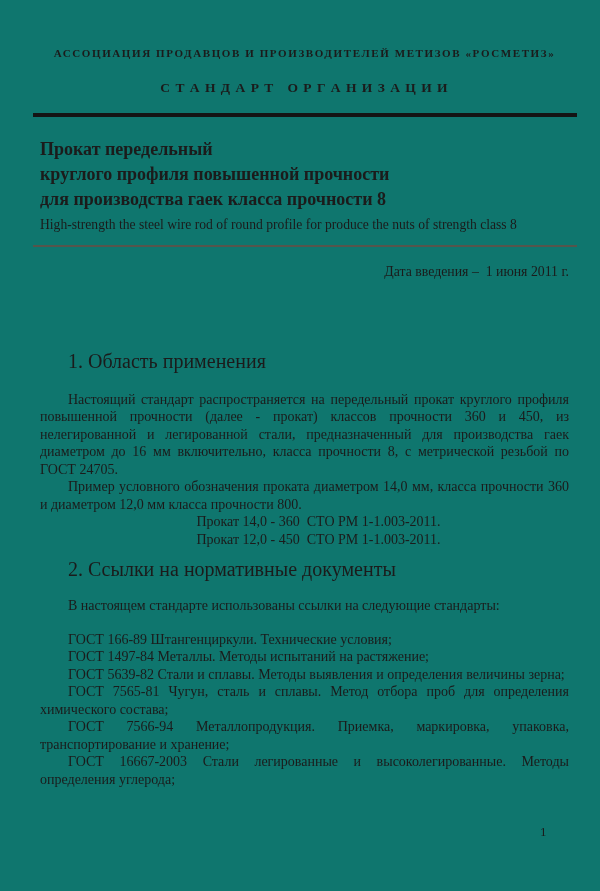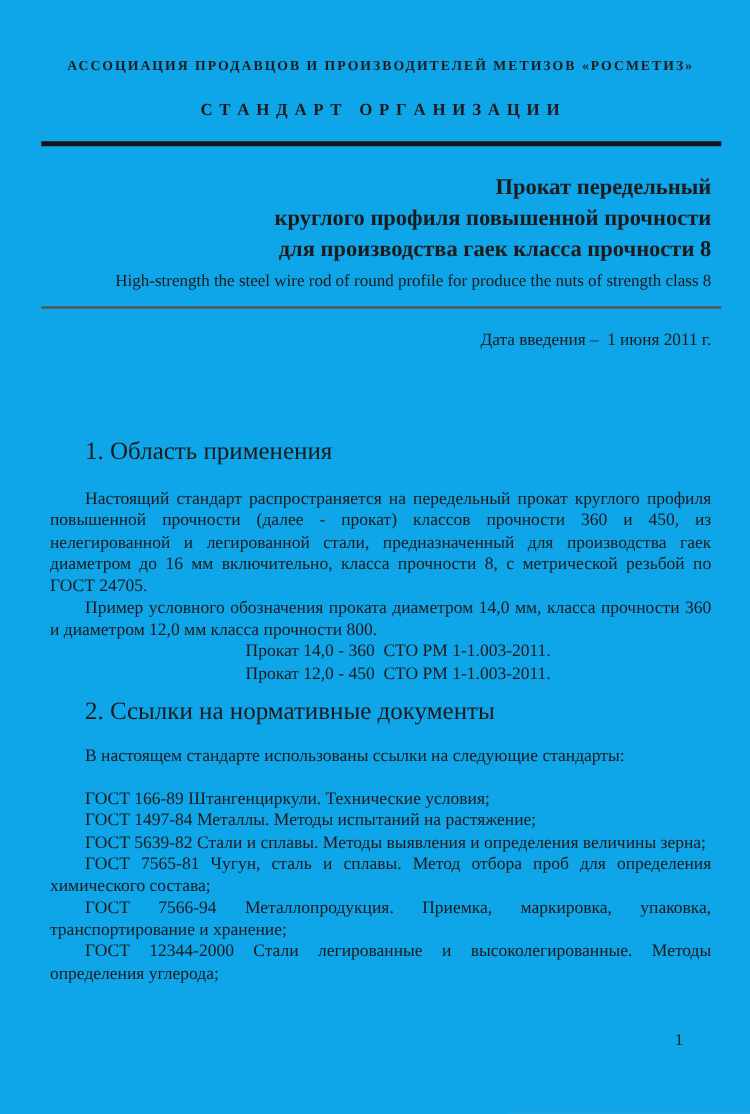--- a/index.html
+++ b/index.html
@@ -5,21 +5,21 @@
   html, body { margin: 0; padding: 0; }
   body {
     width: 600px;
     background: #9a9a92;
     font-family: "Liberation Serif", "DejaVu Serif", serif;
   }
   .page {
     position: relative;
     width: 600px;
     height: 891px;
-    background: #0ea5e9;
+    background: #0f766e;
     color: #1b1b1b;
     overflow: hidden;
   }
   .content {
     position: absolute;
     left: 40px;
     right: 31px;
     top: 0;
   }
   .org-line {
@@ -45,28 +45,28 @@
     background: #141414;
     margin: 16px -8px 0 -7px;
   }
   .rule.thin {
     height: 2px;
     background: #55554c;
     margin: 12px -8px 0 -7px;
   }
   .title-block {
     margin-top: 20px;
-    text-align: right;
+    text-align: left;
     font-weight: bold;
     font-size: 18px;
     line-height: 25px;
   }
   .subtitle-en {
     margin-top: 4px;
-    text-align: right;
+    text-align: left;
     font-size: 13.6px;
     line-height: 17px;
   }
   .date-line {
     margin-top: 16px;
     text-align: right;
     font-size: 13.8px;
     line-height: 17px;
     white-space: pre-wrap;
   }
@@ -133,18 +133,18 @@
 
     <p class="body intro2">В настоящем стандарте использованы ссылки на следующие стандарты:</p>
 
     <div class="list-gap"></div>
 
     <p class="body just">ГОСТ 166-89 Штангенциркули. Технические условия;</p>
     <p class="body just">ГОСТ 1497-84 Металлы. Методы испытаний на растяжение;</p>
     <p class="body just">ГОСТ 5639-82 Стали и сплавы. Методы выявления и определения величины зерна;</p>
     <p class="body just">ГОСТ 7565-81 Чугун, сталь и сплавы. Метод отбора проб для определения химического состава;</p>
     <p class="body just">ГОСТ 7566-94 Металлопродукция. Приемка, маркировка, упаковка, транспортирование и хранение;</p>
-    <p class="body just">ГОСТ 12344-2000 Стали легированные и высоколегированные. Методы определения углерода;</p>
+    <p class="body just">ГОСТ 16667-2003 Стали легированные и высоколегированные. Методы определения углерода;</p>
 
   </div>
 
   <div class="page-number">1</div>
 </div>
 
 </body></html>

